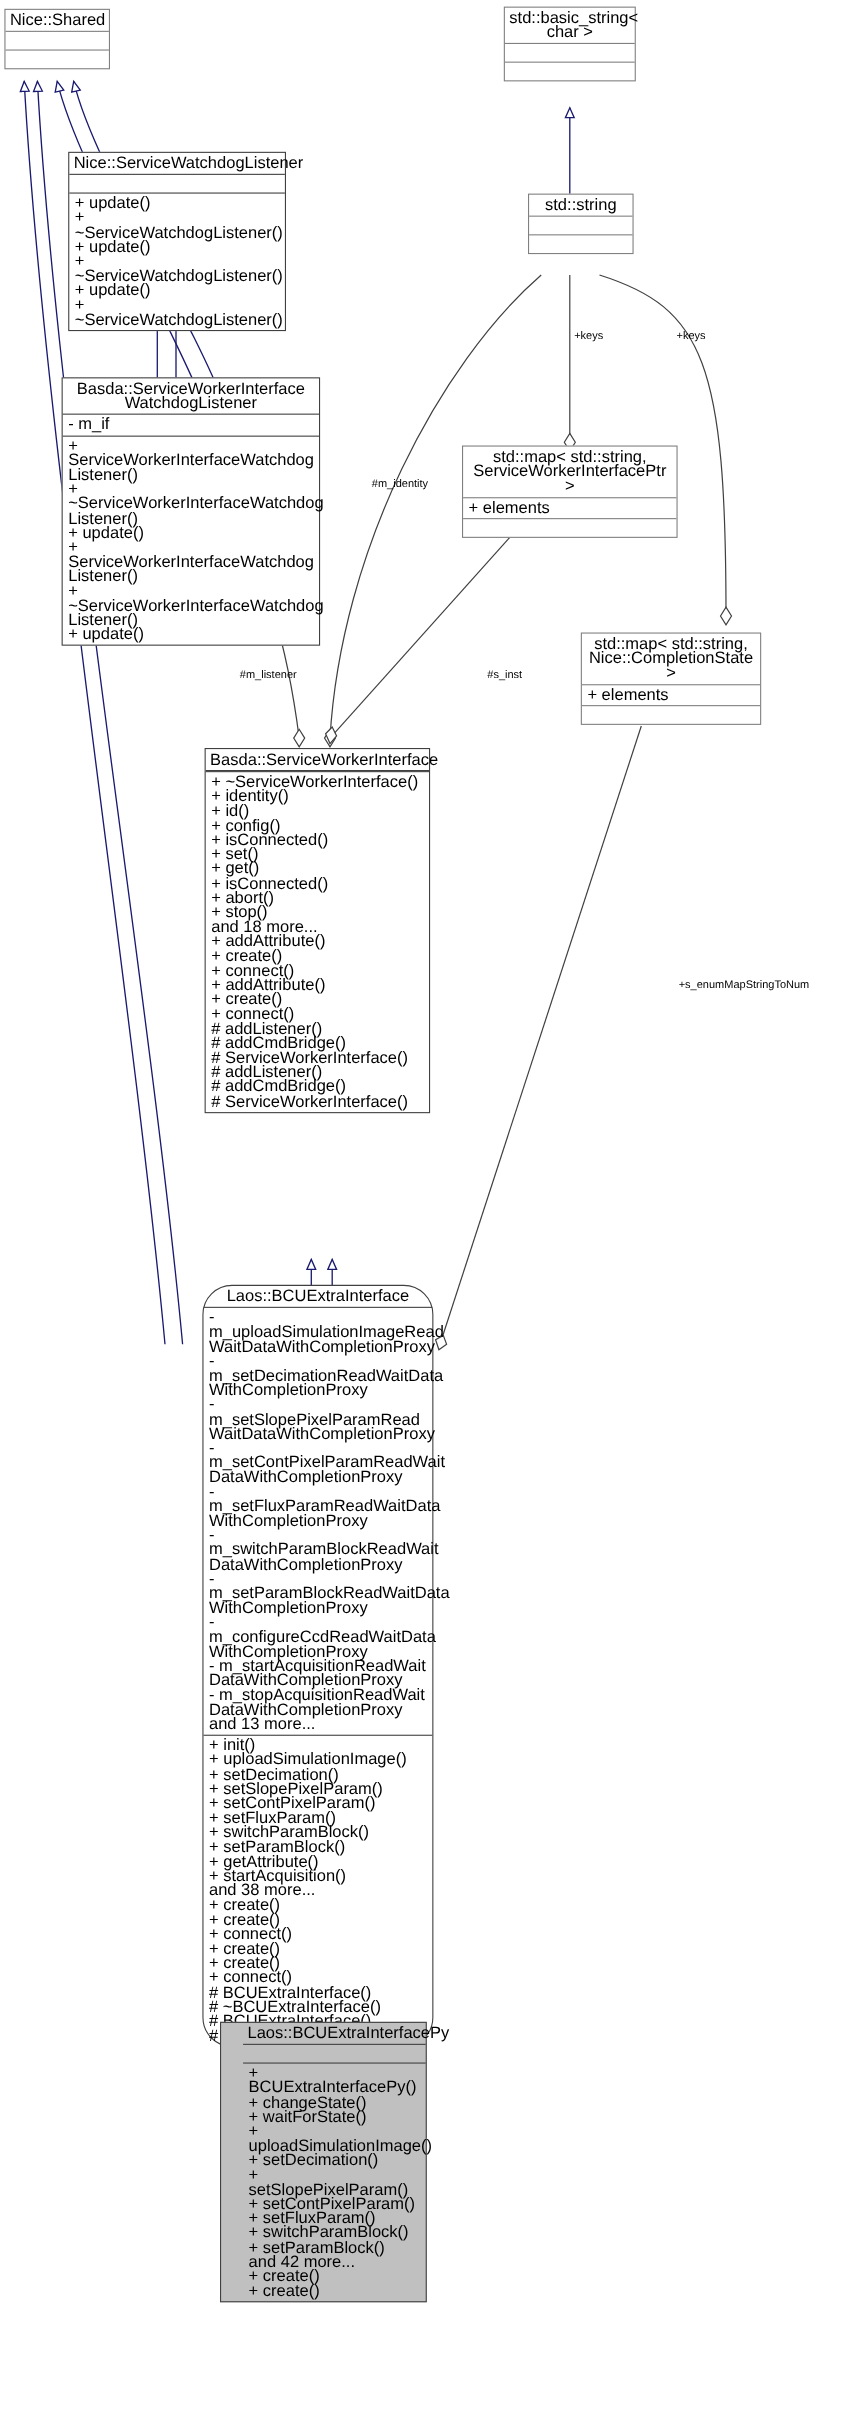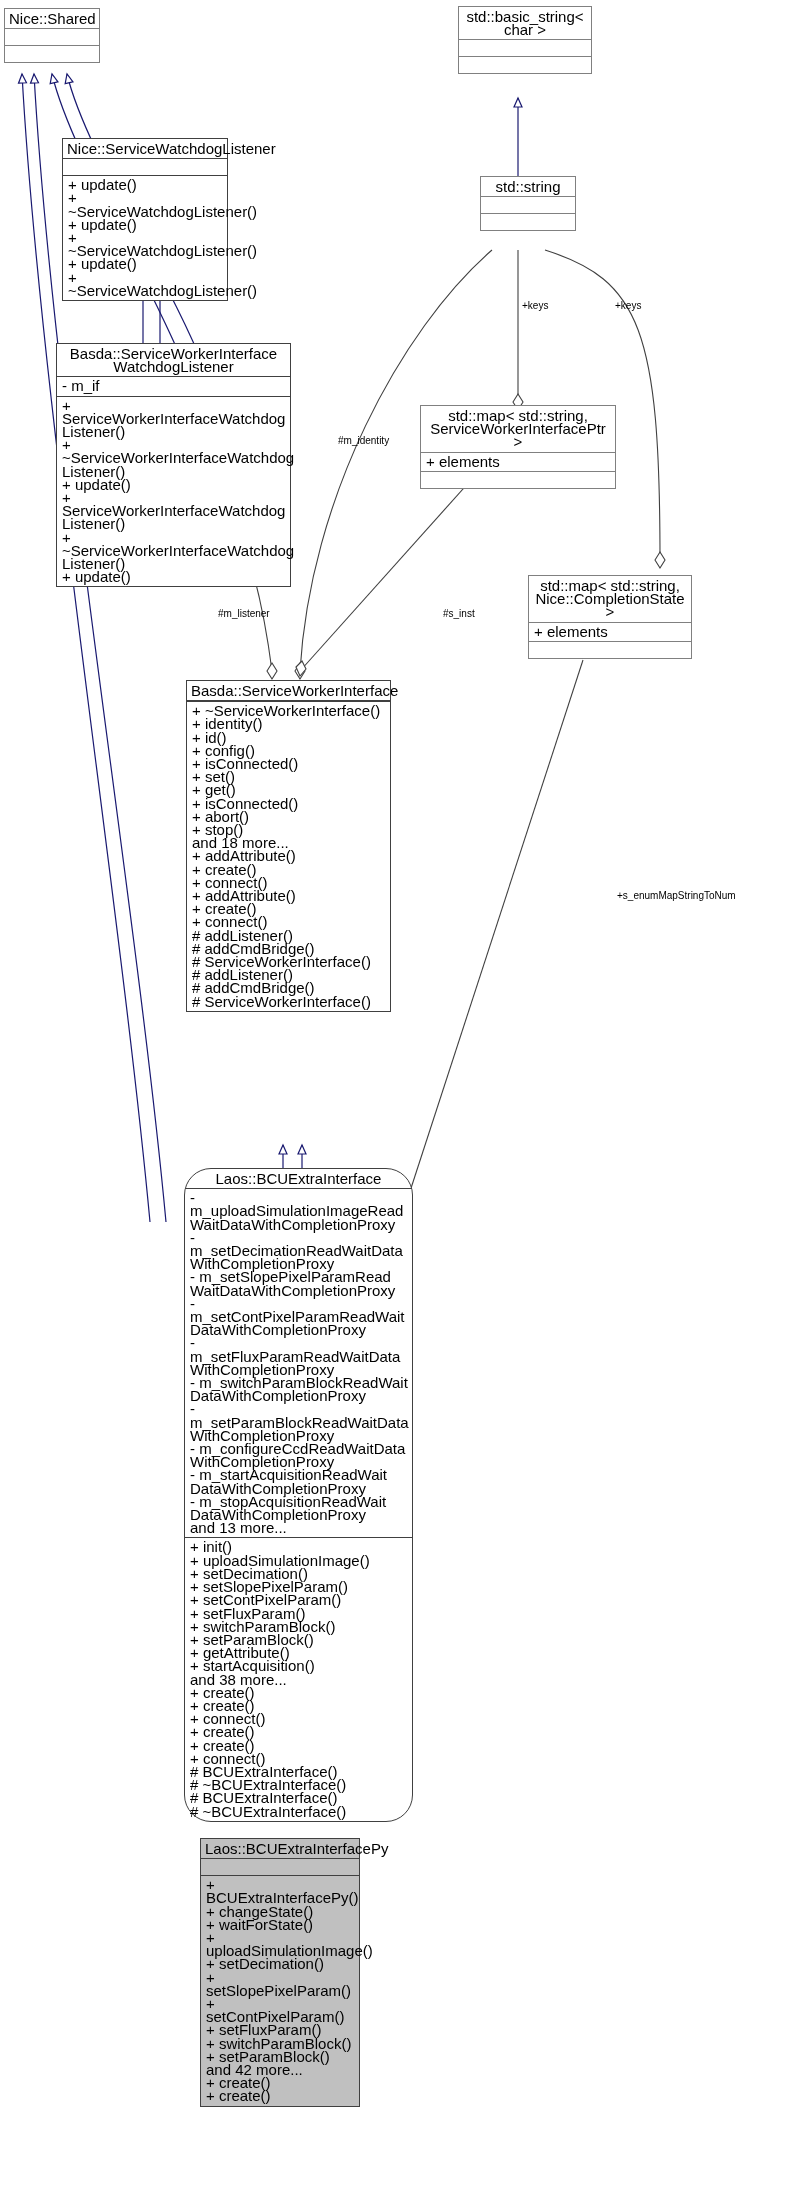--- a/index.html
+++ b/index.html
@@ -147,37 +147,37 @@
   </svg>
 
   <div class="node" style="left:4px; top:8px; width:96px;">
     <div class="title">Nice::Shared</div>
     <div class="sep"></div>
     <div class="compartment empty"></div>
     <div class="sep"></div>
     <div class="compartment empty"></div>
   </div>
 
-  <div class="node" style="left:458px; top:6px; width:134px;">
+  <div class="node" style="left:458px; top:6px; width:120px;">
     <div class="title">std::basic_string&lt; char &gt;</div>
     <div class="sep"></div>
     <div class="compartment empty"></div>
     <div class="sep"></div>
     <div class="compartment empty"></div>
   </div>
 
   <div class="node" style="left:480px; top:176px; width:96px;">
     <div class="title">std::string</div>
     <div class="sep"></div>
     <div class="compartment empty"></div>
     <div class="sep"></div>
     <div class="compartment empty"></div>
   </div>
 
-  <div class="node dark" style="left:62px; top:138px; width:166px;">
+  <div class="node dark" style="left:62px; top:138px; width:198px;">
     <div class="title">Nice::ServiceWatchdogListener</div>
     <div class="sep"></div>
     <div class="compartment empty"></div>
     <div class="sep"></div>
     <div class="compartment">
         <div class="row">+ update()</div>
         <div class="row">+ ~ServiceWatchdogListener()</div>
         <div class="row">+ update()</div>
         <div class="row">+ ~ServiceWatchdogListener()</div>
         <div class="row">+ update()</div>
@@ -253,21 +253,21 @@
         <div class="row">+ connect()</div>
         <div class="row"># addListener()</div>
         <div class="row"># addCmdBridge()</div>
         <div class="row"># ServiceWorkerInterface()</div>
         <div class="row"># addListener()</div>
         <div class="row"># addCmdBridge()</div>
         <div class="row"># ServiceWorkerInterface()</div>
       </div>
   </div>
 
-  <div class="node dark" style="left:184px; top:1168px; width:229px;border-radius:27px;">
+  <div class="node dark" style="left:184px; top:1168px; width:210px;border-radius:27px;">
     <div class="title">Laos::BCUExtraInterface</div>
     <div class="sep"></div>
     <div class="compartment">
         <div class="row">- m_uploadSimulationImageRead
 WaitDataWithCompletionProxy</div>
         <div class="row">- m_setDecimationReadWaitData
 WithCompletionProxy</div>
         <div class="row">- m_setSlopePixelParamRead
 WaitDataWithCompletionProxy</div>
         <div class="row">- m_setContPixelParamReadWait
@@ -305,21 +305,21 @@
         <div class="row">+ create()</div>
         <div class="row">+ create()</div>
         <div class="row">+ connect()</div>
         <div class="row"># BCUExtraInterface()</div>
         <div class="row"># ~BCUExtraInterface()</div>
         <div class="row"># BCUExtraInterface()</div>
         <div class="row"># ~BCUExtraInterface()</div>
       </div>
   </div>
 
-  <div class="node dark filled" style="left:200px; top:1838px; width:160px;">
+  <div class="node dark filled" style="left:200px; top:1838px; width:188px;padding-left:20px;">
     <div class="title">Laos::BCUExtraInterfacePy</div>
     <div class="sep"></div>
     <div class="compartment empty"></div>
     <div class="sep"></div>
     <div class="compartment">
         <div class="row">+ BCUExtraInterfacePy()</div>
         <div class="row">+ changeState()</div>
         <div class="row">+ waitForState()</div>
         <div class="row">+ uploadSimulationImage()</div>
         <div class="row">+ setDecimation()</div>

